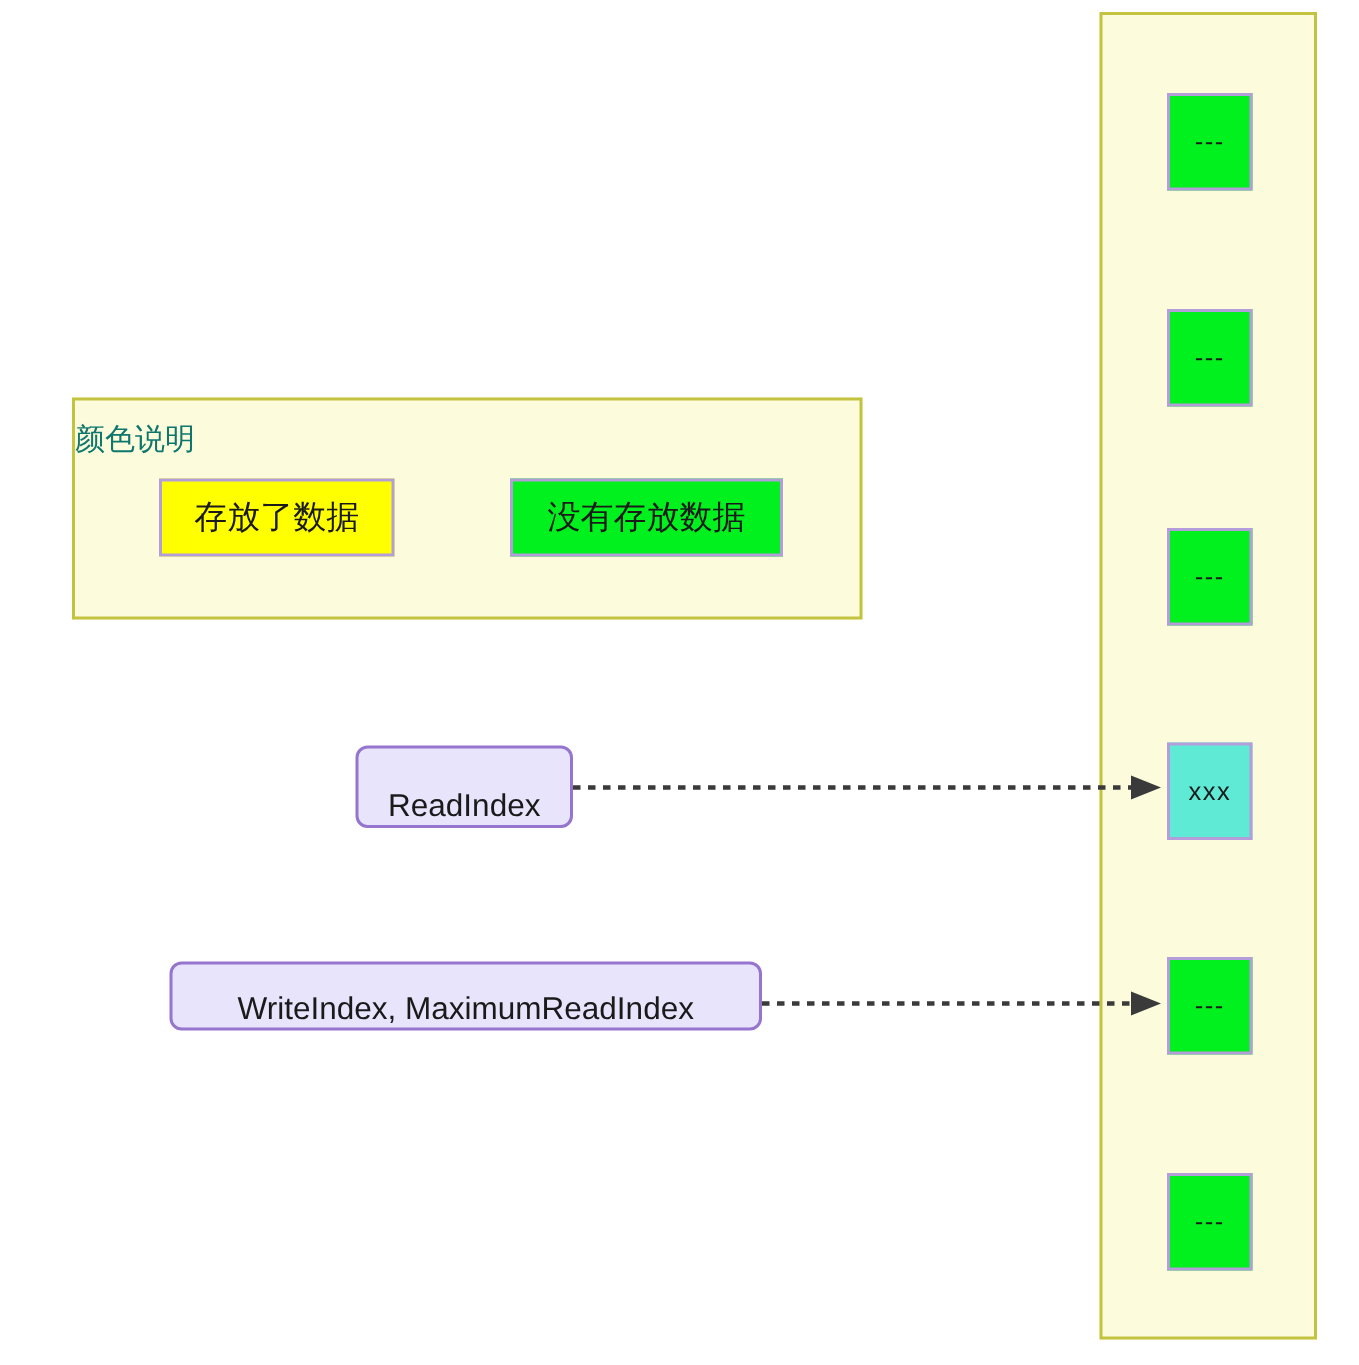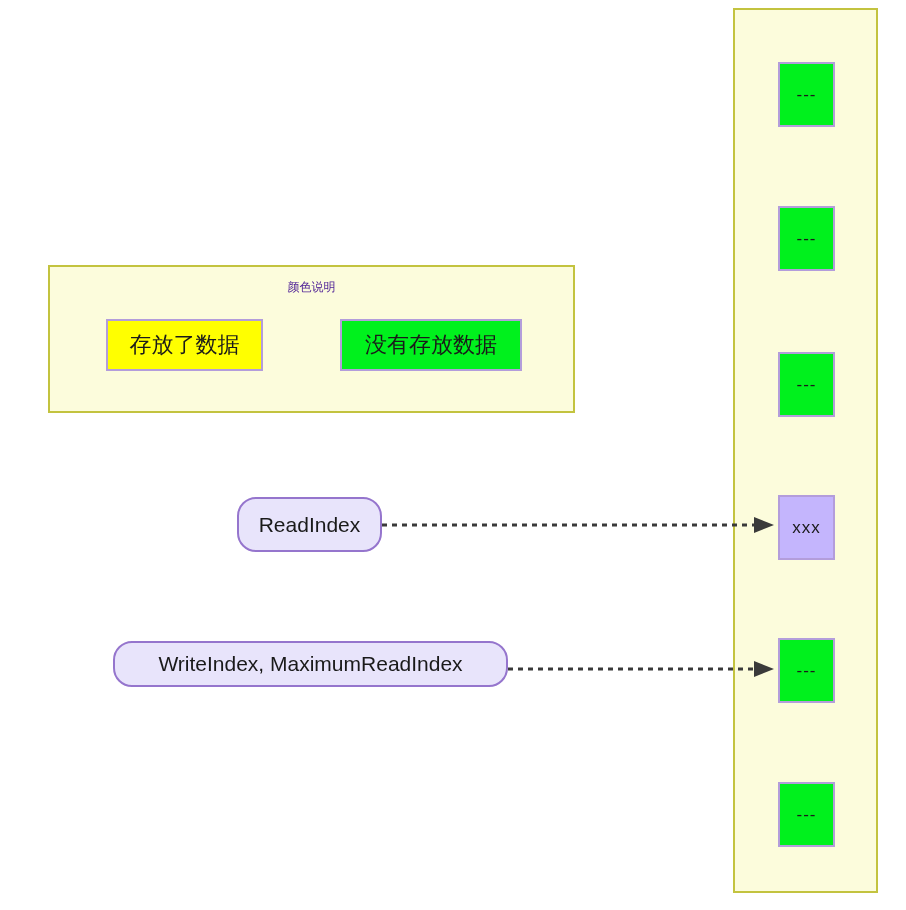--- a/index.html
+++ b/index.html
@@ -37,21 +37,21 @@
     box-sizing: border-box;
     border: 2px solid #b39ddb;
     display: flex;
     align-items: center;
     justify-content: center;
     font-size: 17px;
     color: #1a1a1a;
     letter-spacing: 1px;
   }
   .slot.empty  { background: #00f11d; }
-  .slot.filled { background: #c4b5fd; }
+  .slot.filled { background: #5eead4; }
 
   .slot-0 { top: 62px; }
   .slot-1 { top: 206px; }
   .slot-2 { top: 352px; }
   .slot-3 { top: 495px; }
   .slot-4 { top: 638px; }
   .slot-5 { top: 782px; }
 
   
   .legend {
@@ -62,23 +62,23 @@
     height: 148px;
     background: #fcfcdc;
     border: 2px solid #c3c33f;
     box-sizing: border-box;
   }
   .legend-title {
     position: absolute;
     top: 12px;
     left: 0;
     width: 100%;
-    text-align: center;
-    font-size: 12px;
-    color: #4c1d95;
+    text-align: left;
+    font-size: 20px;
+    color: #0f766e;
   }
   .legend-swatch {
     position: absolute;
     top: 52px;
     height: 52px;
     box-sizing: border-box;
     border: 2px solid #b39ddb;
     display: flex;
     align-items: center;
     justify-content: center;
@@ -94,24 +94,24 @@
     left: 290px;
     width: 182px;
     background: #00f11d;
   }
 
   
   .pointer-label {
     position: absolute;
     background: #e8e4fb;
     border: 2px solid #9575cd;
-    border-radius: 19px;
+    border-radius: 8px;
     box-sizing: border-box;
     display: flex;
-    align-items: center;
+    align-items: flex-end;
     justify-content: center;
     font-size: 21px;
     color: #1a1a1a;
     white-space: nowrap;
   }
   .pointer-read {
     left: 237px;
     top: 497px;
     width: 145px;
     height: 55px;

